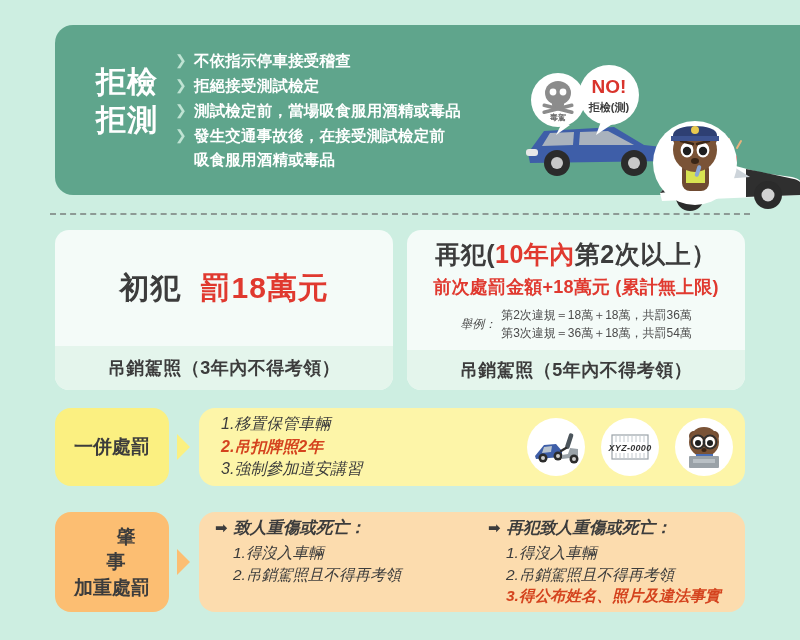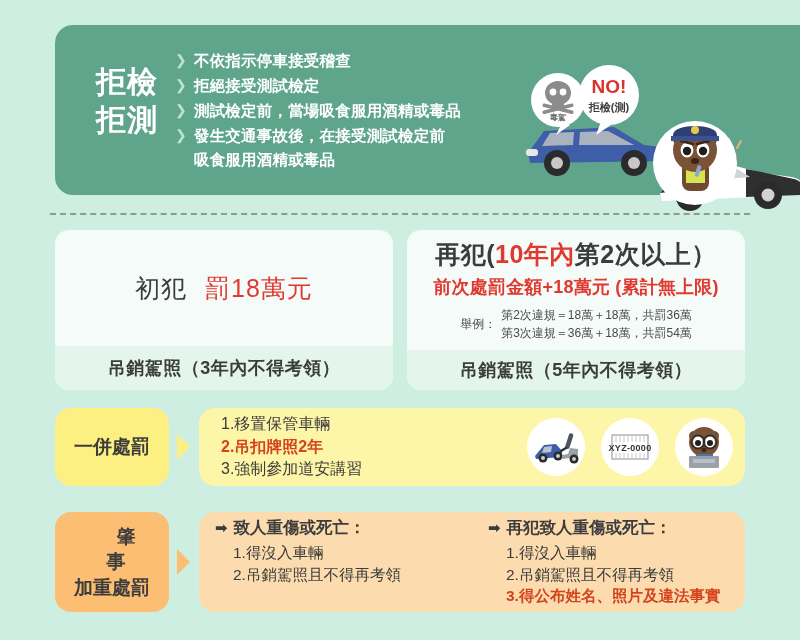--- a/index.html
+++ b/index.html
@@ -51,27 +51,27 @@
     flex:1;background:#f4fbf8;border-radius:14px;overflow:hidden;
     display:flex;flex-direction:column;
   }
   .card-top{flex:1;display:flex;flex-direction:column;
             align-items:center;justify-content:center;padding:8px 8px;}
   .card-bot{
     height:44px;background:#e4f5ec;display:flex;align-items:center;
     justify-content:center;font-size:18px;font-weight:bold;color:#3c3c3c;
     letter-spacing:.5px;
   }
-  .first-line{font-size:25px;font-weight:normal;letter-spacing:1px;}
+  .first-line{font-size:30px;font-weight:bold;letter-spacing:1px;}
   .first-line .red{color:#e0392f;}
   .re-line1{font-size:25px;font-weight:bold;letter-spacing:.5px;margin-bottom:4px;}
   .re-line1 .red{color:#e0392f;}
   .re-line2{font-size:18px;font-weight:bold;color:#e0392f;letter-spacing:.2px;margin-bottom:7px;}
   .example{display:flex;align-items:center;font-size:12px;color:#4a4a4a;}
-  .ex-label{margin-right:5px;white-space:nowrap;}
+  .ex-label{margin-right:5px;white-space:nowrap;font-style:italic;}
   .ex-lines{line-height:1.5;}
 
   
   .row{position:absolute;left:55px;display:flex;align-items:stretch;}
   .row-a{top:408px;width:690px;height:78px;}
   .row-b{top:512px;width:690px;height:100px;}
 
   .badge{
     width:114px;border-radius:16px;display:flex;align-items:center;
     justify-content:center;flex:none;position:relative;
@@ -85,21 +85,21 @@
     width:0;height:0;border-top:13px solid transparent;
     border-bottom:13px solid transparent;
   }
   .tri-yellow{border-left:13px solid #fbf081;}
   .tri-orange{border-left:13px solid #fcbe72;}
   .badge-2l span{display:block;}
   .badge-wide{letter-spacing:20px;text-indent:20px;padding-left:28px;}
 
   .panel{
     margin-left:30px;flex:1;border-radius:16px;position:relative;
-    display:flex;align-items:center;
+    display:flex;align-items:center;font-style:italic;
   }
   .panel-yellow{background:#fdf5a8;}
   .panel-orange{background:#fcdcae;}
 
   .olist{padding-left:22px;font-size:16px;line-height:1.42;color:#3c3c3c;}
   .olist .li{white-space:nowrap;}
   .olist .li.hl{color:#d4431e;font-weight:bold;}
   .num{display:inline-block;}
 
   .icons{position:absolute;right:12px;top:50%;transform:translateY(-50%);

